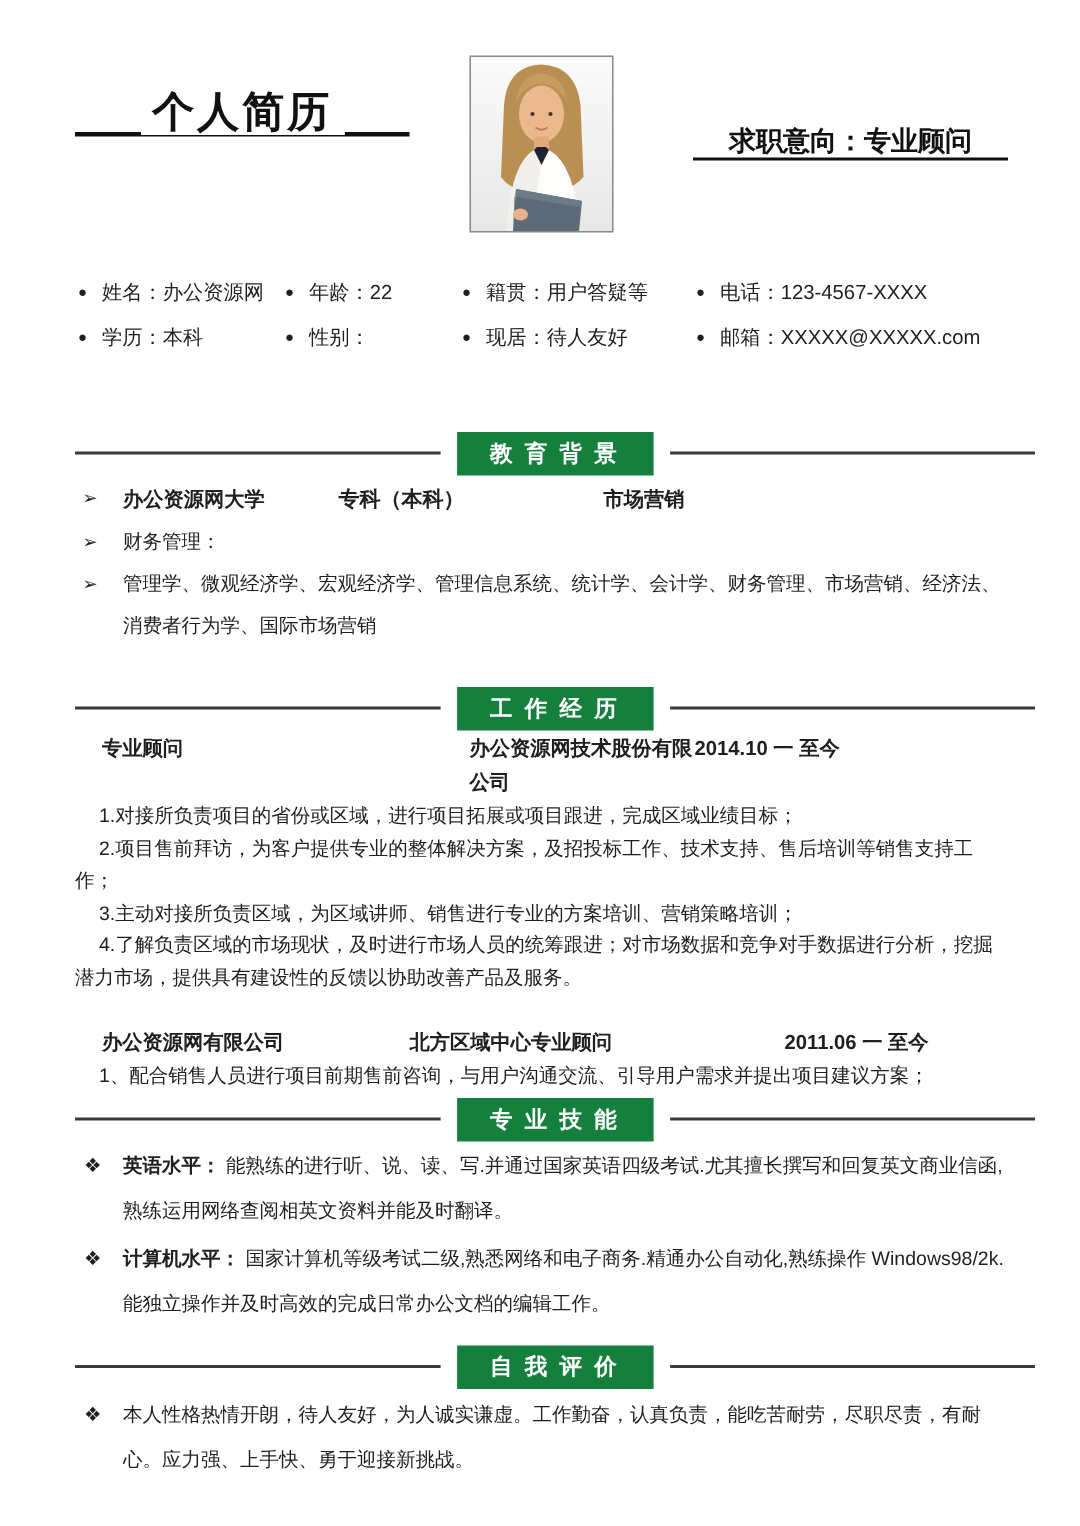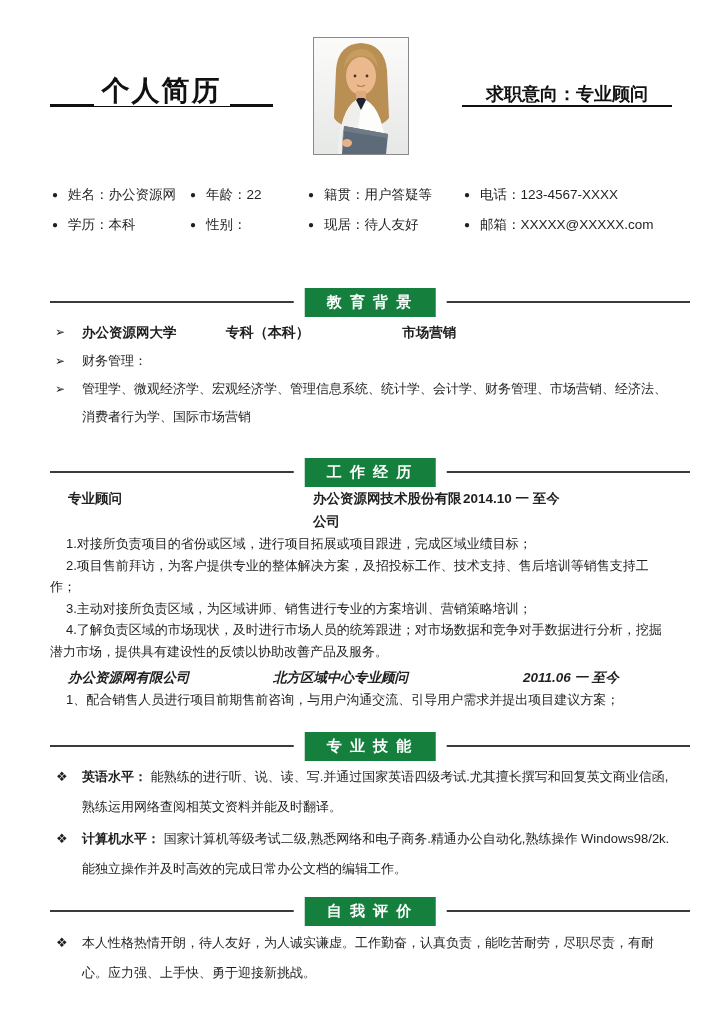--- a/index.html
+++ b/index.html
@@ -1,20 +1,20 @@
 <!DOCTYPE html>
 <html><head>
 <meta charset="utf-8">
 <style>
   html,body{margin:0;padding:0;background:#fff;}
   .page{position:relative;width:720px;height:1017px;background:#ffffff;overflow:hidden;
         font-family:"Liberation Sans","DejaVu Sans",sans-serif;color:#1f1f1f;}
 
   
-  .doc-title-wrap{position:absolute;left:50px;top:72px;width:223px;text-align:center;}
+  .doc-title-wrap{position:absolute;left:50px;top:56px;width:223px;text-align:center;}
   .doc-title-wrap .rule{position:absolute;left:0;right:0;top:32px;height:3px;background:#101010;}
   .doc-title{position:relative;background:#fff;padding:0 8px;font-size:28px;font-weight:bold;letter-spacing:2px;color:#111;}
 
   .objective-wrap{position:absolute;left:458px;top:82px;width:218px;text-align:center;}
   .objective-wrap .rule{position:absolute;left:4px;right:4px;top:23px;height:2px;background:#101010;}
   .objective-title{position:relative;font-size:18px;font-weight:bold;color:#111;}
 
   
   .photo{position:absolute;left:313px;top:37px;width:94px;height:116px;border:1px solid #8a8a8a;background:#eceeec;}
   .photo svg{display:block;width:100%;height:100%;}
@@ -39,21 +39,21 @@
   .edu-school-row span{display:inline-block;}
   .school-name{font-weight:bold;font-size:13.5px;width:140px;}
   .degree{font-weight:bold;font-size:14px;width:173px;}
   .major{font-weight:bold;font-size:13.5px;}
   .courses-text{line-height:28px;}
 
   
   .work-content{position:absolute;left:50px;top:487px;width:620px;font-size:13px;}
   .work-entry-header{display:grid;padding-left:18px;line-height:23px;font-weight:bold;font-size:13.5px;}
   .work-entry-header.e1{grid-template-columns:245px 150px auto;}
-  .work-entry-header.e2{grid-template-columns:205px 250px auto;margin-top:4px;font-style:italic;}
+  .work-entry-header.e2{grid-template-columns:205px 250px auto;margin-top:21px;}
   .work-detail{margin:0;line-height:21.5px;text-indent:16px;}
 
   
   .skills-content{position:absolute;left:50px;top:762px;width:620px;font-size:13px;}
   .eval-content{position:absolute;left:50px;top:928px;width:620px;font-size:13px;}
   .d-item{position:relative;padding-left:32px;line-height:30px;margin-bottom:2px;}
   .diamond-bullet{position:absolute;left:6px;top:0;font-size:13px;}
   .d-label{font-weight:bold;}
 </style>
 </head>

